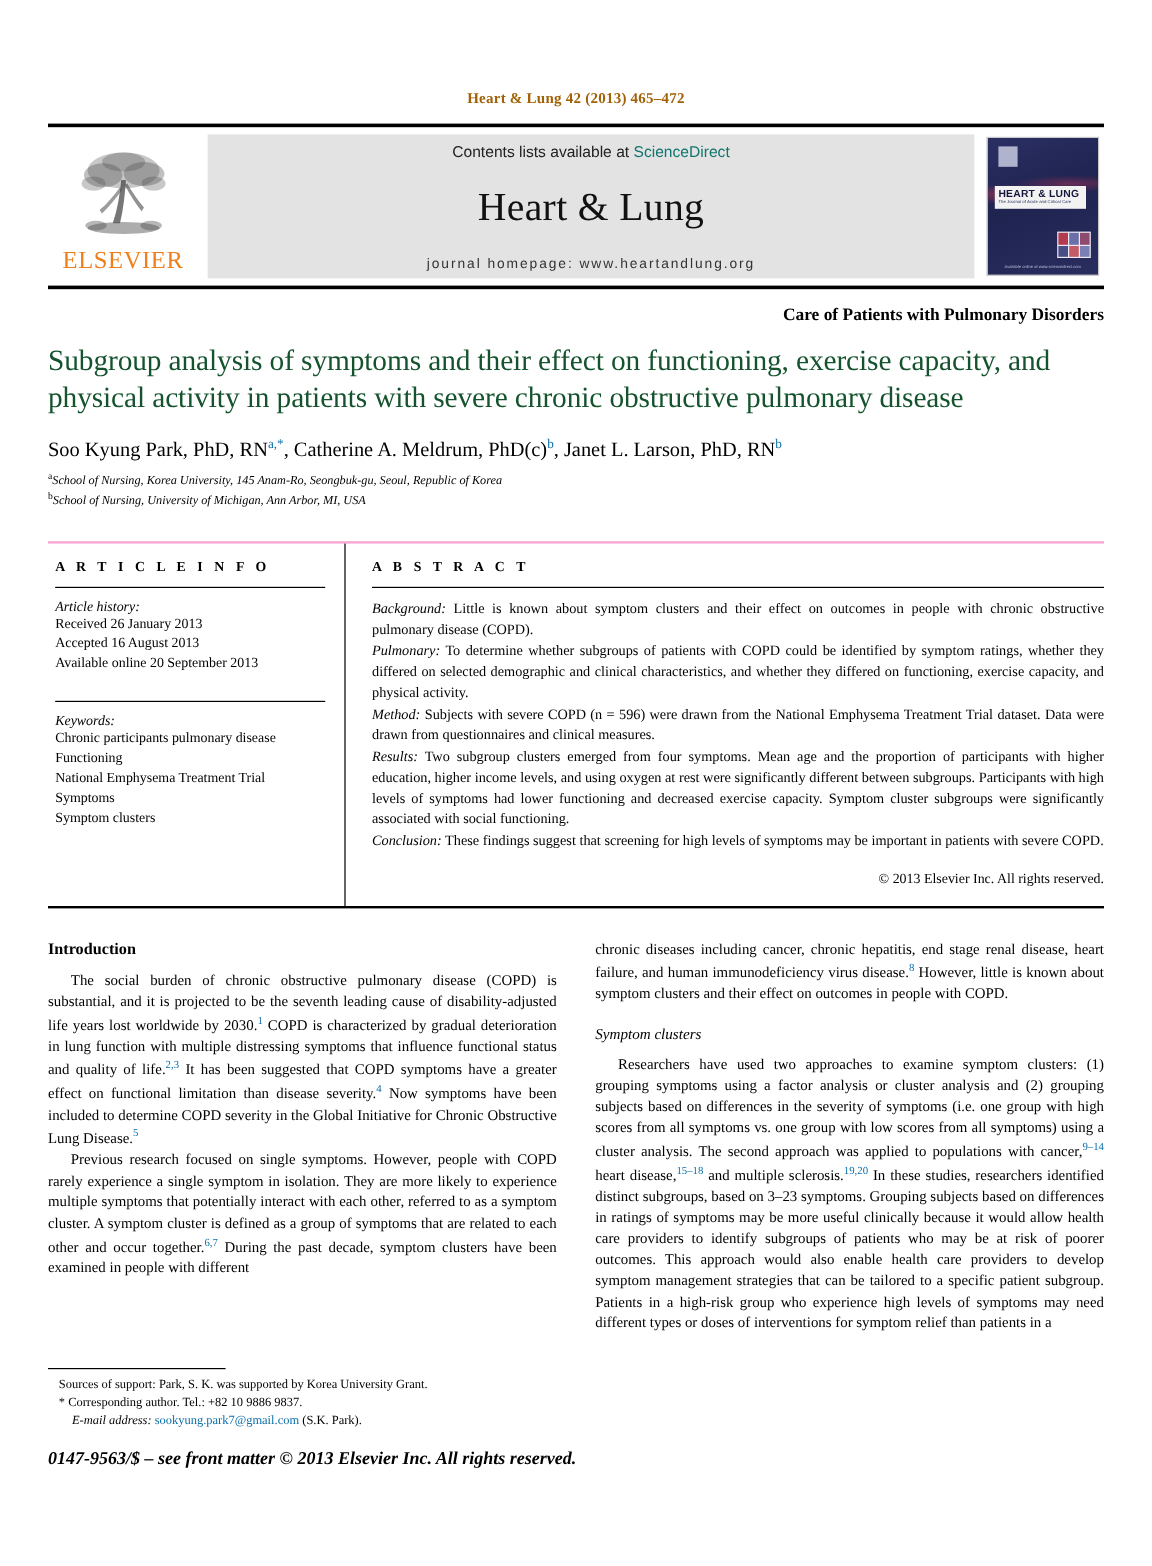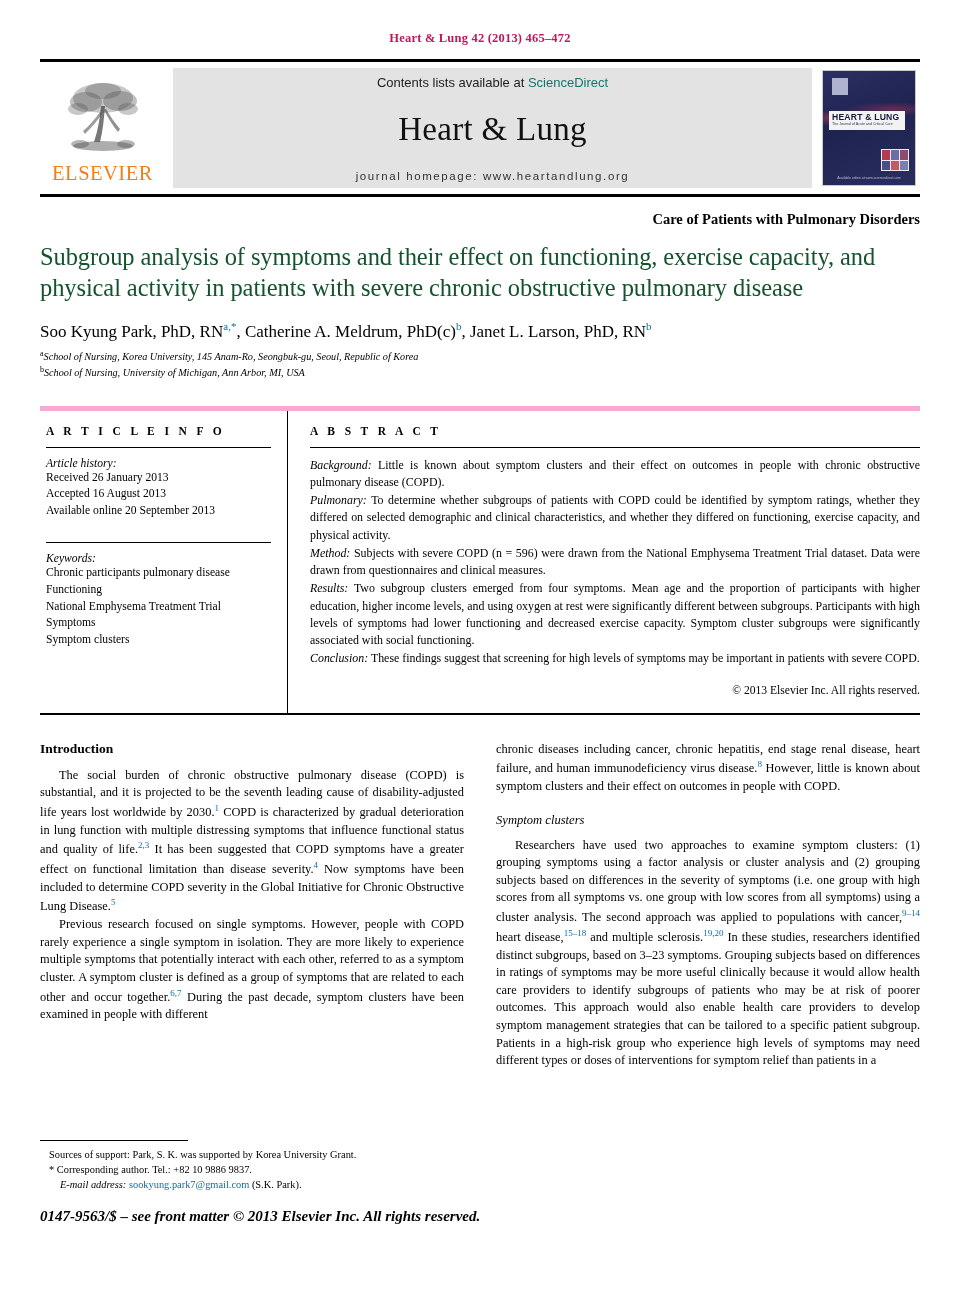--- a/index.html
+++ b/index.html
@@ -22,22 +22,22 @@
     position: relative;
     box-sizing: border-box;
   }
 
   
   .running-head {
     text-align: center;
     font-family: "Liberation Serif", serif;
     font-size: 12.5px;
     font-weight: bold;
-    color: #be185d;
-    padding-top: 31px;
+    color: #a16207;
+    padding-top: 75px;
     letter-spacing: .2px;
   }
 
   
   .masthead {
     margin: 13px 40px 0 40px;
     border-top: 3px solid #000;
     border-bottom: 3px solid #000;
     height: 132px;
     display: flex;
@@ -205,21 +205,21 @@
     font-style: italic;
     font-size: 10.2px;
     line-height: 1.35;
     color: #000;
   }
   .affiliations sup { font-style: normal; font-size: 8px; vertical-align: super; }
 
   
   .info-block {
     margin: 26px 40px 0 40px;
-    border-top: 5px solid #f9a8d4;
+    border-top: 2px solid #f9a8d4;
     padding-top: 0;
     display: flex;
   }
   .info-col {
     width: 248px;
     flex: 0 0 248px;
     padding: 14px 16px 16px 6px;
     box-sizing: border-box;
     border-right: 1px solid #000;
   }

